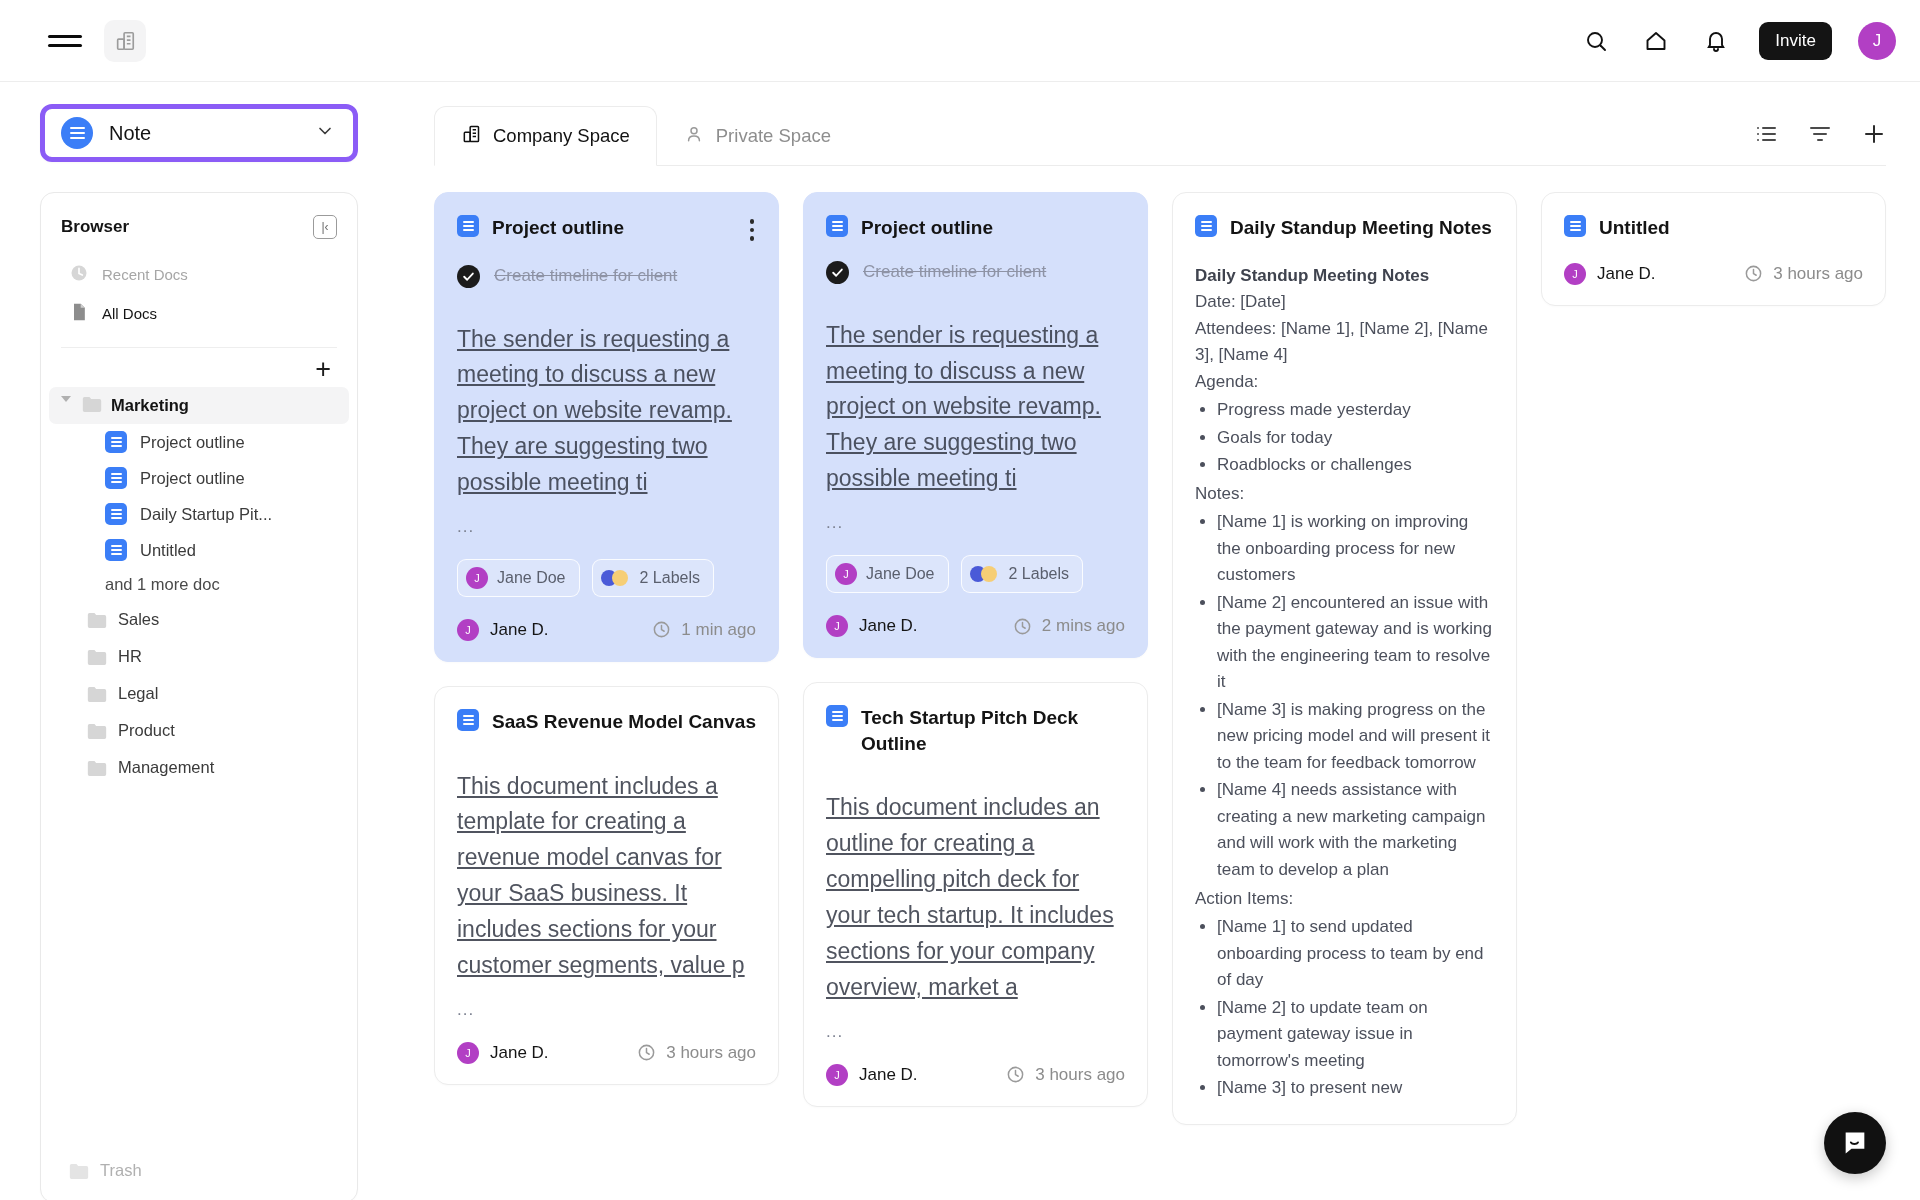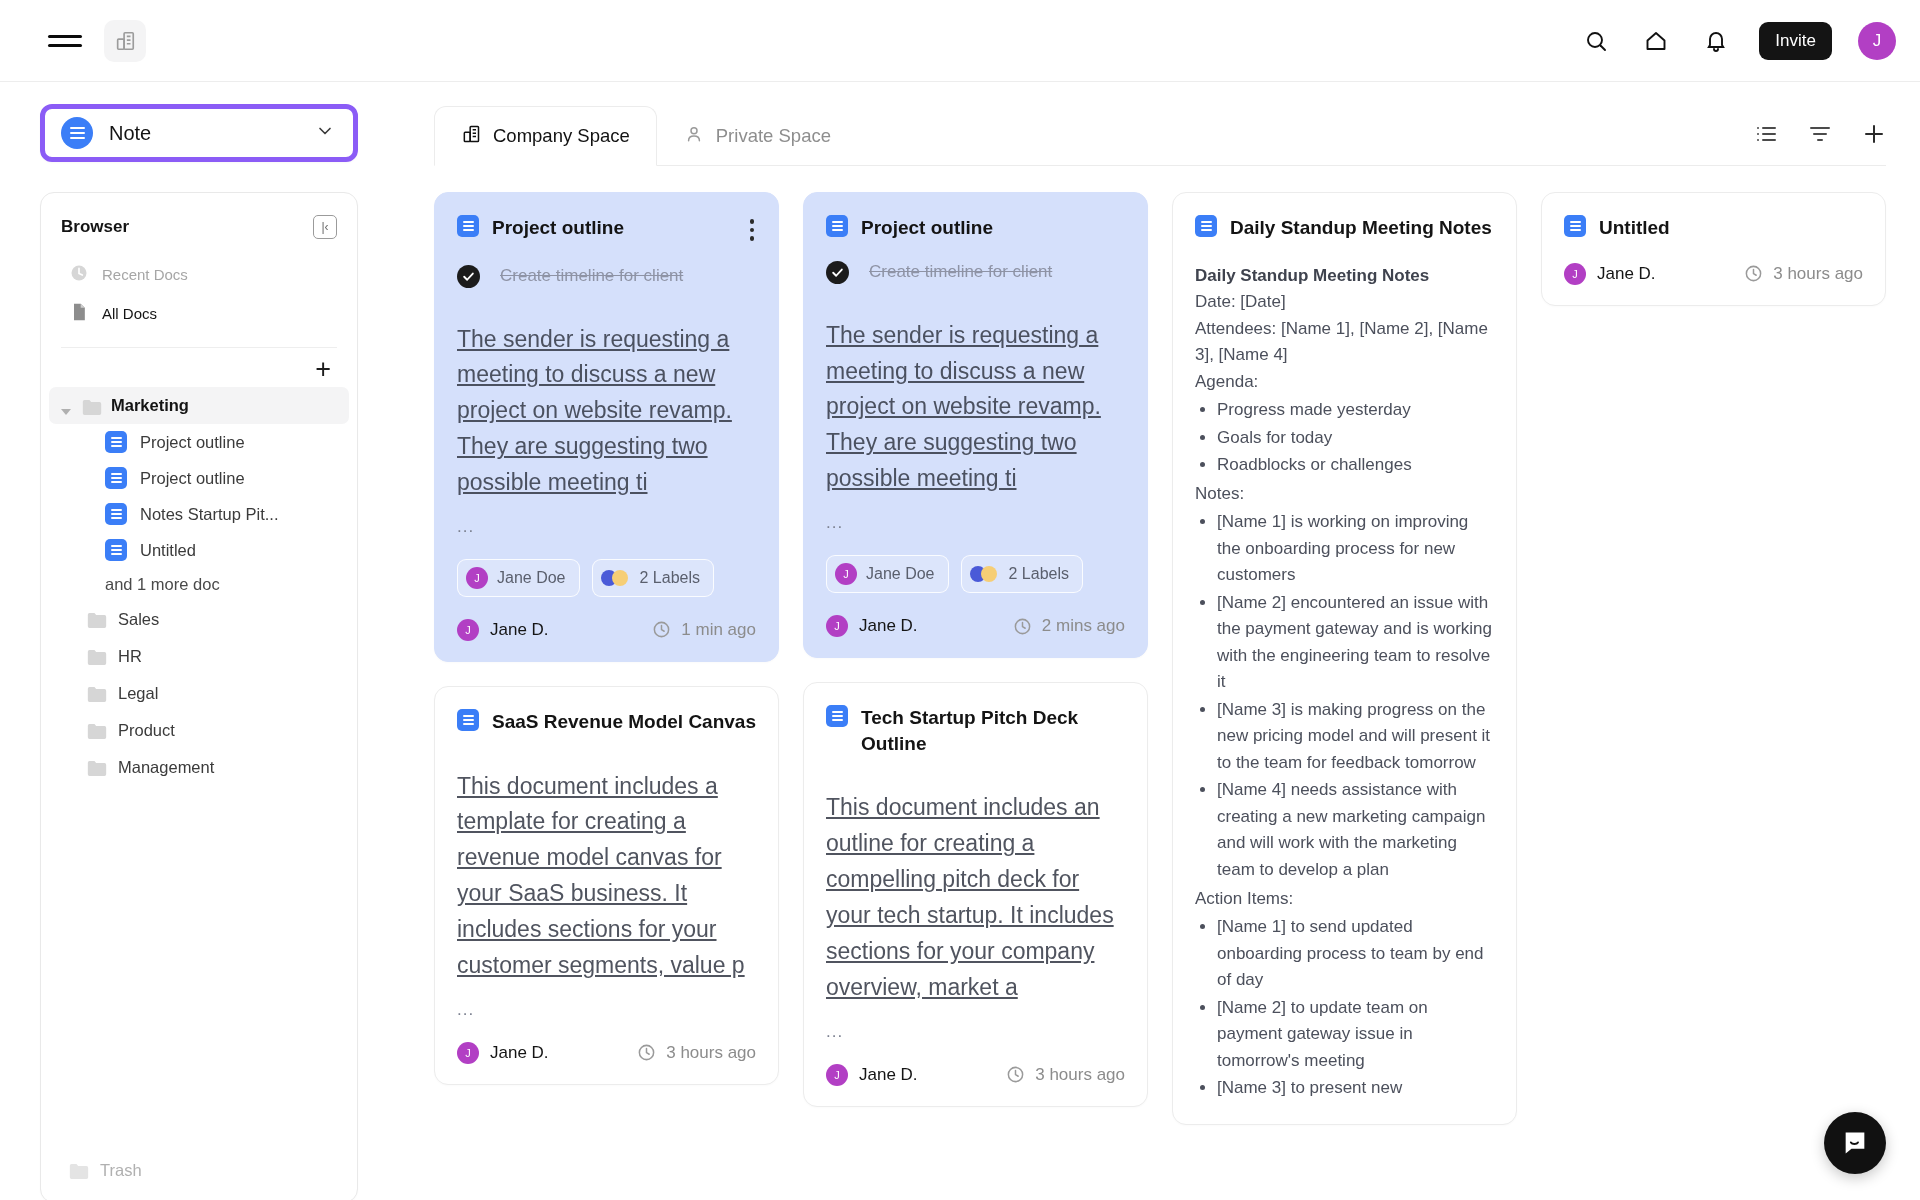--- a/index.html
+++ b/index.html
@@ -100,21 +100,21 @@
     padding: 8px 20px; margin: 0 8px; border-radius: 7px;
     font-size: 15px; cursor: pointer;
   }
   .nav-row.muted { color: #a6a6a6; }
   .nav-row.muted .folder-glyph, .nav-row.muted .clock-glyph { opacity:.55; }
   .divider { height:1px; background:#eeeeee; margin: 14px 20px 0 20px; }
   .add-row { display:flex; justify-content:flex-end; padding: 8px 26px 4px 0; }
   .add-plus { font-size: 27px; color:#1c1c1c; line-height: 1; cursor: pointer; font-weight: 300; }
 
   .tree-folder {
-    display:flex; align-items:flex-end; gap: 9px;
+    display:flex; align-items:flex-start; gap: 9px;
     padding: 9px 20px 9px 12px; margin: 0 8px; border-radius: 7px;
     font-size: 16.5px; cursor:pointer;
   }
   .tree-folder.active { background: #f4f4f5; font-weight: 700; }
   .caret-down {
     width: 0;height:0;border-left:5px solid transparent;border-right:5px solid transparent;
     border-top: 6px solid #b0b0b0; margin-right: 2px;
   }
   .doc-row {
     display:flex; align-items:center; gap: 13px;
@@ -169,21 +169,21 @@
     border: 1px solid #ececec; border-radius: 14px;
     background:#fff; padding: 22px 22px 20px 22px; cursor:pointer;
     box-shadow: 0 1px 2px rgba(0,0,0,0.02);
   }
   .card.selected { background:#d5e0fb; border-color:#d5e0fb; }
   .card-head { display:flex; align-items:flex-start; gap: 13px; }
   .card-title { font-size: 19px; font-weight: 700; line-height: 1.35; flex:1; }
   .dots { display:flex;flex-direction:column;gap:4px; padding: 4px 2px; cursor:pointer; }
   .dots i { width:4.5px;height:4.5px;border-radius:50%;background:#2b2b2b;display:block; }
 
-  .todo-row { display:flex; align-items:center; gap: 20px; margin-top: 20px; }
+  .todo-row { display:flex; align-items:center; gap: 14px; margin-top: 20px; }
   .check {
     width: 23px;height:23px;border-radius:50%;background:#1c1c1c;flex:0 0 23px;
     display:flex;align-items:center;justify-content:center;
   }
   .todo-text { font-size:17px; color:#8e93a5; text-decoration: line-through; }
 
   .card-body {
     margin-top: 34px; font-size: 23px; line-height: 1.56; color:#50545f;text-decoration:underline;
   }
   .card.selected .card-body { color:#4b5160; }
@@ -336,21 +336,21 @@
             <i></i>
           </span>
         <span>Project outline</span>
       </div>
       <div class="doc-row">
         <span class="doc-icon">
             <i></i>
             <i></i>
             <i></i>
           </span>
-        <span>Notes Startup Pit...</span>
+        <span>Daily Startup Pit...</span>
       </div>
       <div class="doc-row">
         <span class="doc-icon">
             <i></i>
             <i></i>
             <i></i>
           </span>
         <span>Untitled</span>
       </div>
       <div class="more-doc">and 1 more doc</div>

